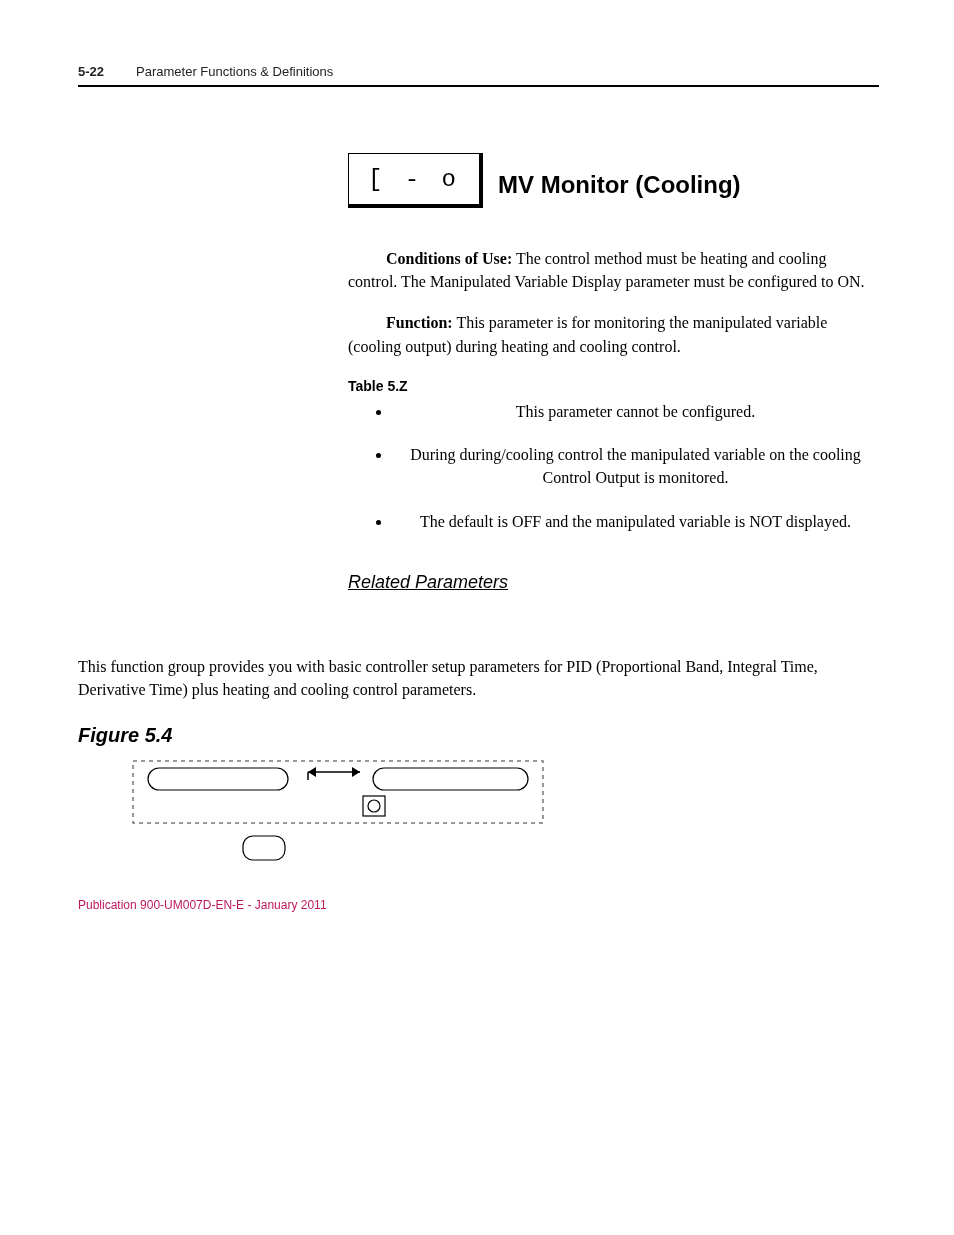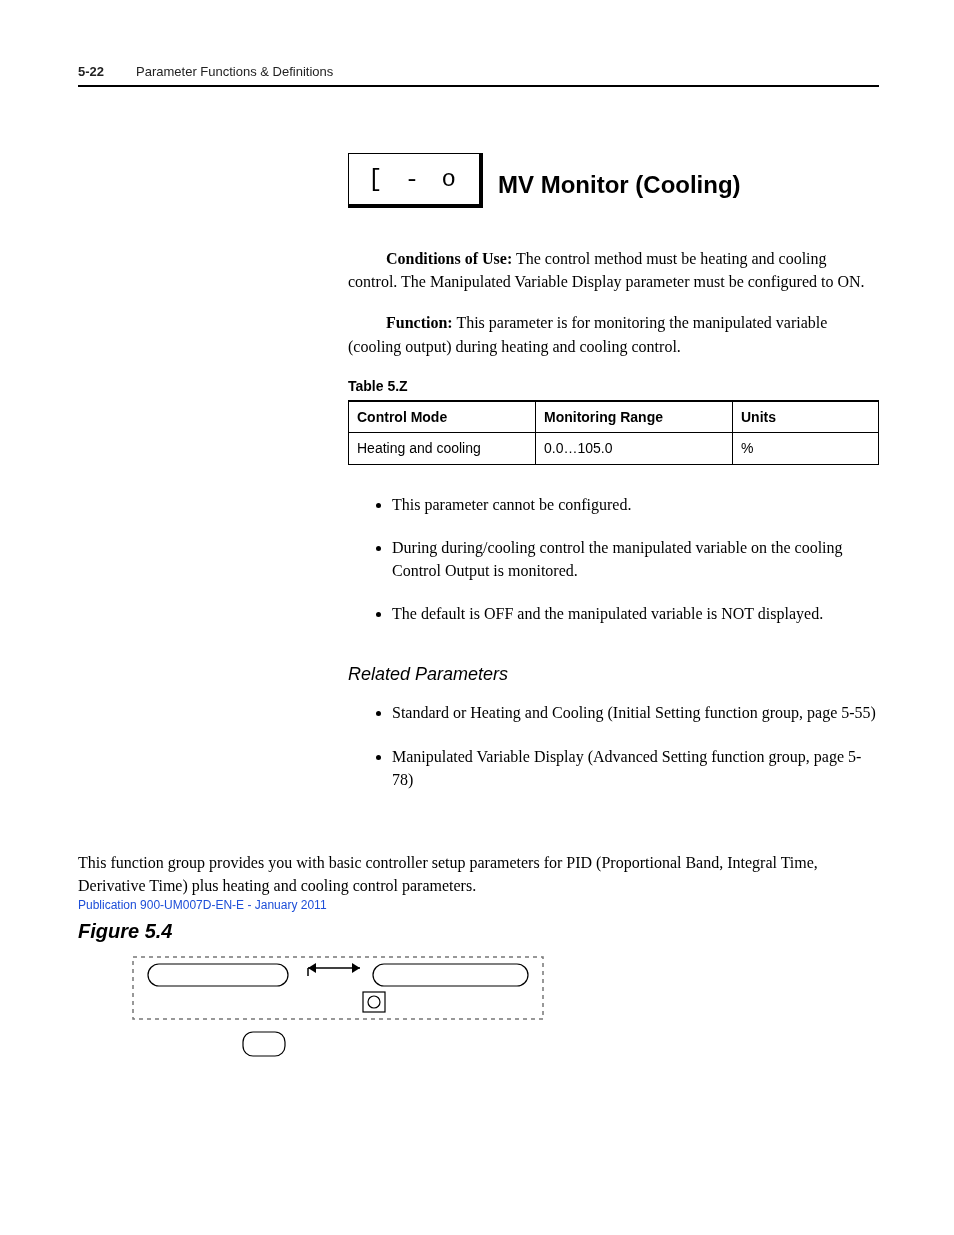--- a/index.html
+++ b/index.html
@@ -105,27 +105,29 @@
   table.param-table .col1 { width: 170px; }
   table.param-table .col2 { width: 180px; }
 
   ul.bullets {
     margin: 0 0 30px 0;
     padding-left: 44px;
   }
   ul.bullets li {
     margin-bottom: 20px;
     line-height: 1.45;
+    text-align: center;
   }
 
   .subhead-italic {
     font-family: "Helvetica Neue", Arial, sans-serif;
     font-style: italic;
     font-size: 18px;
     margin: 36px 0 14px 0;
+    text-decoration: underline;
   }
 
   
   .section-row {
     display: flex;
     align-items: flex-start;
     margin-top: 60px;
   }
   .section-left {
     width: 270px;
@@ -157,21 +159,21 @@
     height: 110px;
     position: relative;
   }
 
   .footer {
     position: absolute;
     left: 78px;
     bottom: 55px;
     font-family: "Helvetica Neue", Arial, sans-serif;
     font-size: 12px;
-    color: #1d4ed8;
+    color: #be185d;
   }
 </style>
 </head>
 <body>
 
 <div class="page">
 
   <div class="running-head">
     <span class="pg">5-22</span>
     <span>Parameter Functions &amp; Definitions</span>
@@ -191,48 +193,28 @@
 
       <p class="para">
         <b>Conditions of Use:</b><span> The control method must be heating and cooling control. The Manipulated Variable Display parameter must be configured to ON.</span>
       </p>
 
       <p class="para">
         <b>Function:</b><span> This parameter is for monitoring the manipulated variable (cooling output) during heating and cooling control.</span>
       </p>
 
       <div class="table-caption">Table 5.Z</div>
-      <table class="param-table">
-        <thead>
-          <tr>
-            <th class="col1">Control Mode</th>
-            <th class="col2">Monitoring Range</th>
-            <th>Units</th>
-          </tr>
-        </thead>
-        <tbody>
-          <tr>
-            <td>Heating and cooling</td>
-            <td>0.0…105.0</td>
-            <td>%</td>
-          </tr>
-        </tbody>
-      </table>
 
       <ul class="bullets">
         <li>This parameter cannot be configured.</li>
         <li>During during/cooling control the manipulated variable on the cooling Control Output is monitored.</li>
         <li>The default is OFF and the manipulated variable is NOT displayed.</li>
       </ul>
 
       <div class="subhead-italic">Related Parameters</div>
-      <ul class="bullets">
-        <li>Standard or Heating and Cooling (Initial Setting function group, page 5-55)</li>
-        <li>Manipulated Variable Display (Advanced Setting function group, page 5-78)</li>
-      </ul>
 
     </div>
 
     <div class="section-row">
       <div class="section-right">
         <p class="para">This function group provides you with basic controller setup parameters for PID (Proportional Band, Integral Time, Derivative Time) plus heating and cooling control parameters.</p>
 
         <div class="fig-caption">Figure 5.4</div>
         <div class="figure">
           <svg width="420" height="110" viewBox="0 0 420 110">

